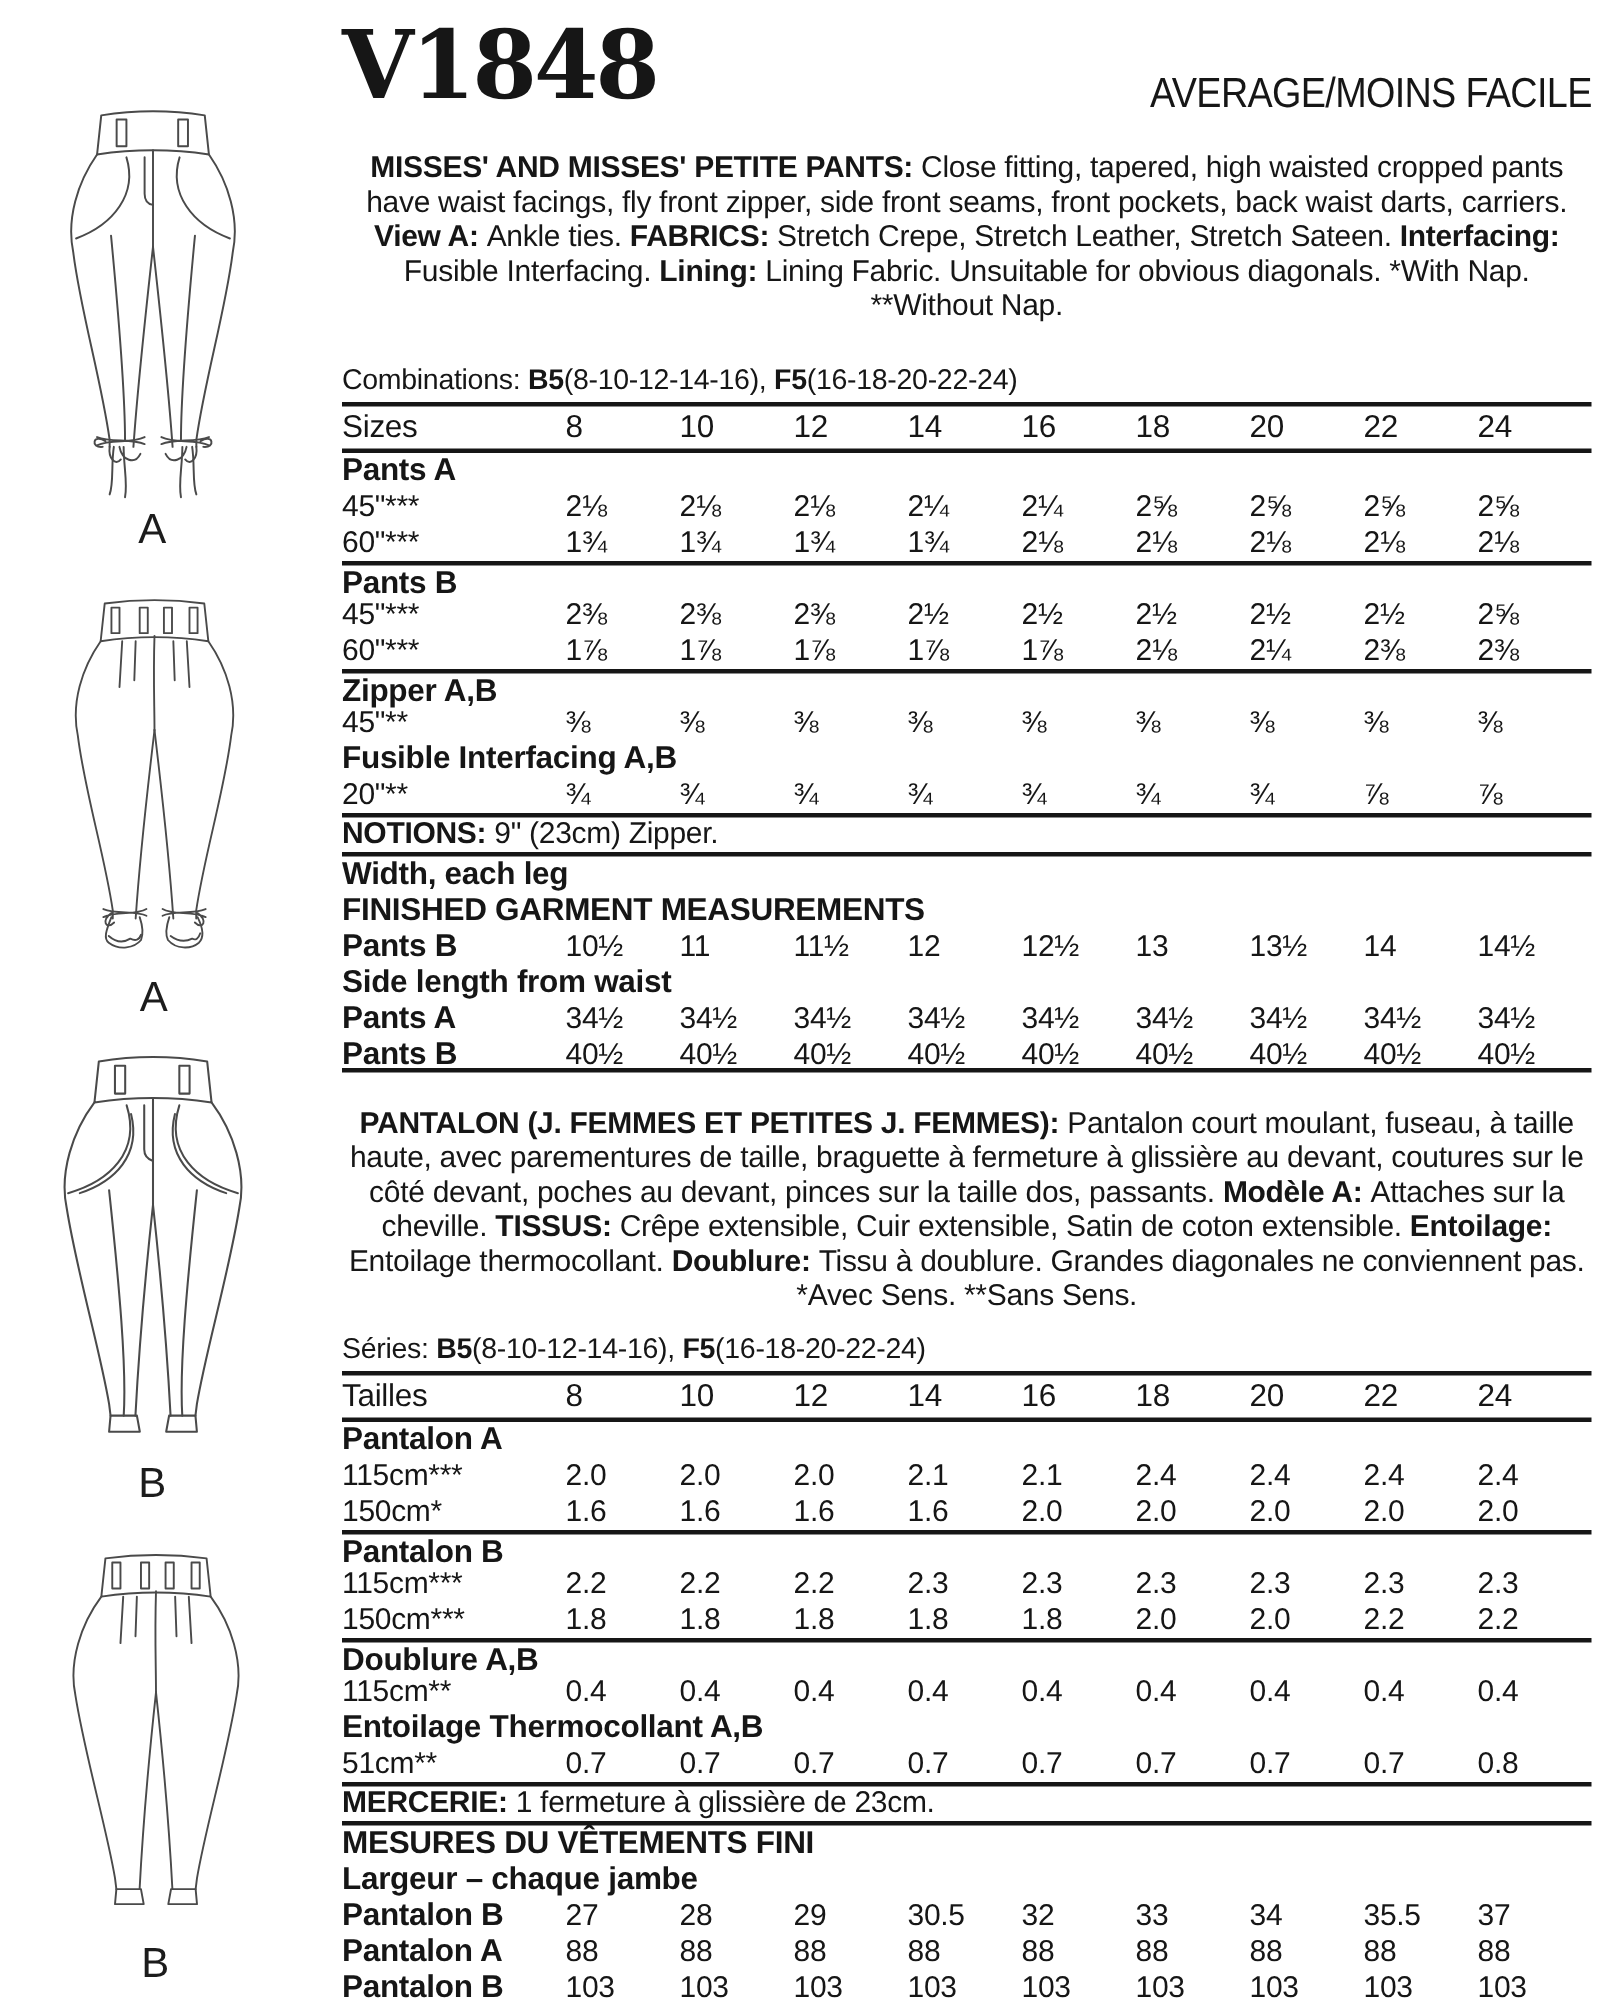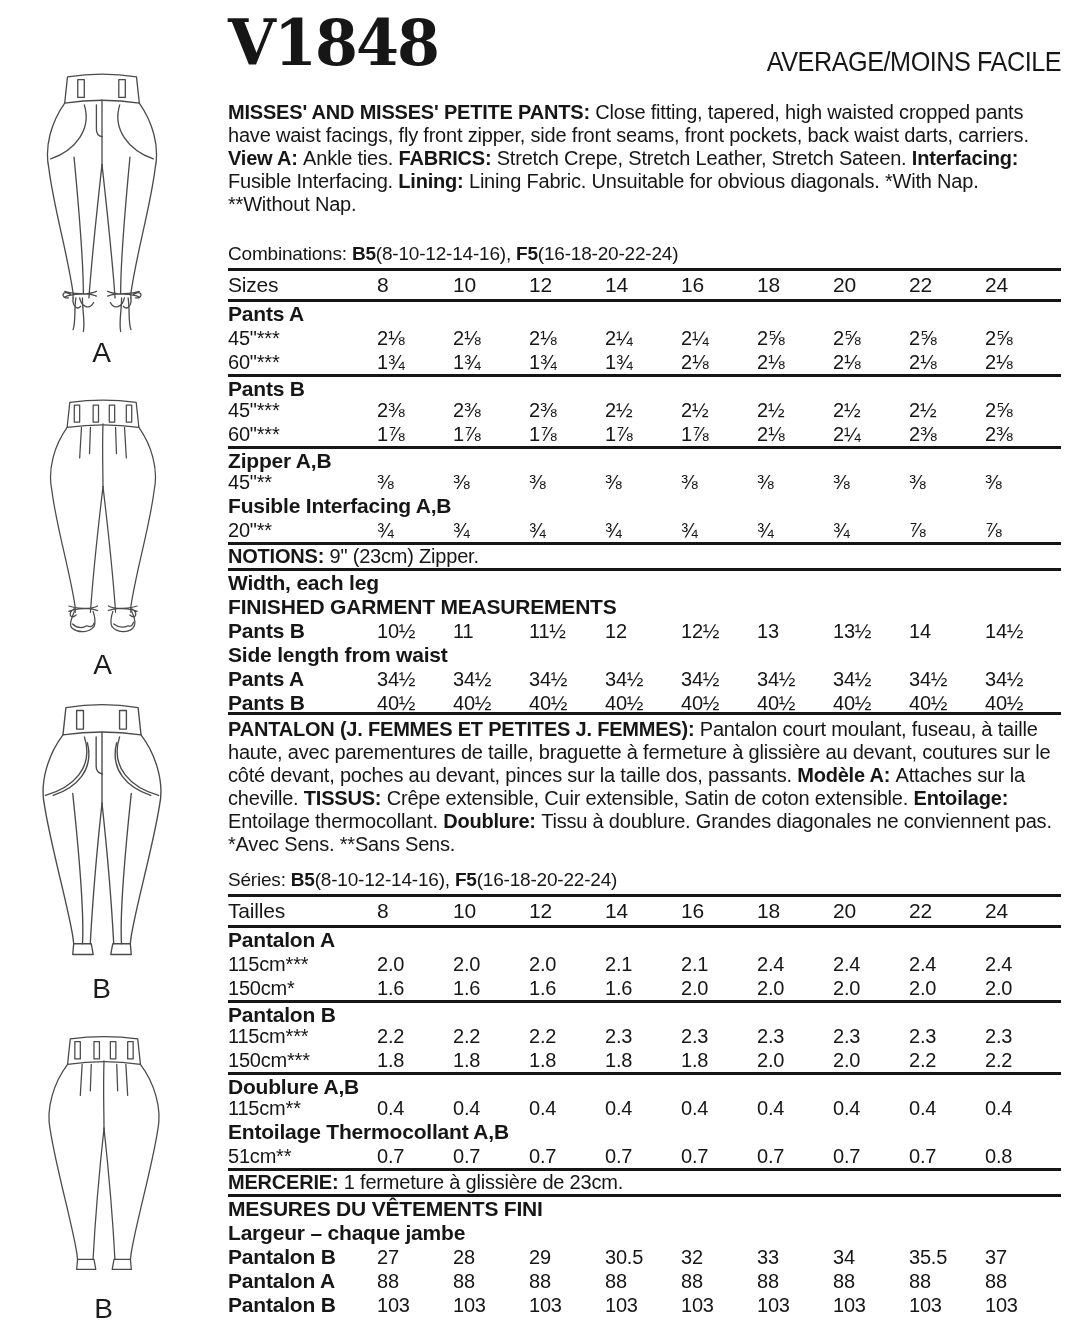--- a/index.html
+++ b/index.html
@@ -24,24 +24,24 @@
     position:absolute;left:0;top:12px;margin:0;
     font-family:"DejaVu Serif","Liberation Serif",serif;
     font-size:63px;font-weight:600;line-height:1;letter-spacing:-2px;
     transform:scaleX(.98);transform-origin:left;
   }
   .difficulty{
     position:absolute;right:0;top:46px;font-size:28px;font-weight:400;
     letter-spacing:-.5px;white-space:nowrap;transform:scaleX(.9);transform-origin:right;
   }
 
-  .para{font-size:20px;line-height:23px;letter-spacing:-.2px;margin:0;text-align:left}
+  .para{font-size:20px;line-height:23px;letter-spacing:-.2px;margin:0;text-align:center}
   .para b{letter-spacing:-.2px}
   #desc-en{margin-top:7px;margin-bottom:26px}
-  #desc-fr{margin-top:3px;margin-bottom:12px}
+  #desc-fr{margin-top:23px;margin-bottom:12px}
   .combos{font-size:19px;line-height:24px;letter-spacing:-.2px;margin:0 0 2px 0}
   #series-fr{margin-top:6px}
 
   
   .table{border-top:3px solid #161616}
   .trow{
     display:grid;grid-template-columns:149px repeat(9,76px);
     align-items:center;height:24px;box-sizing:border-box;
     font-size:20px;letter-spacing:-.2px;
   }

